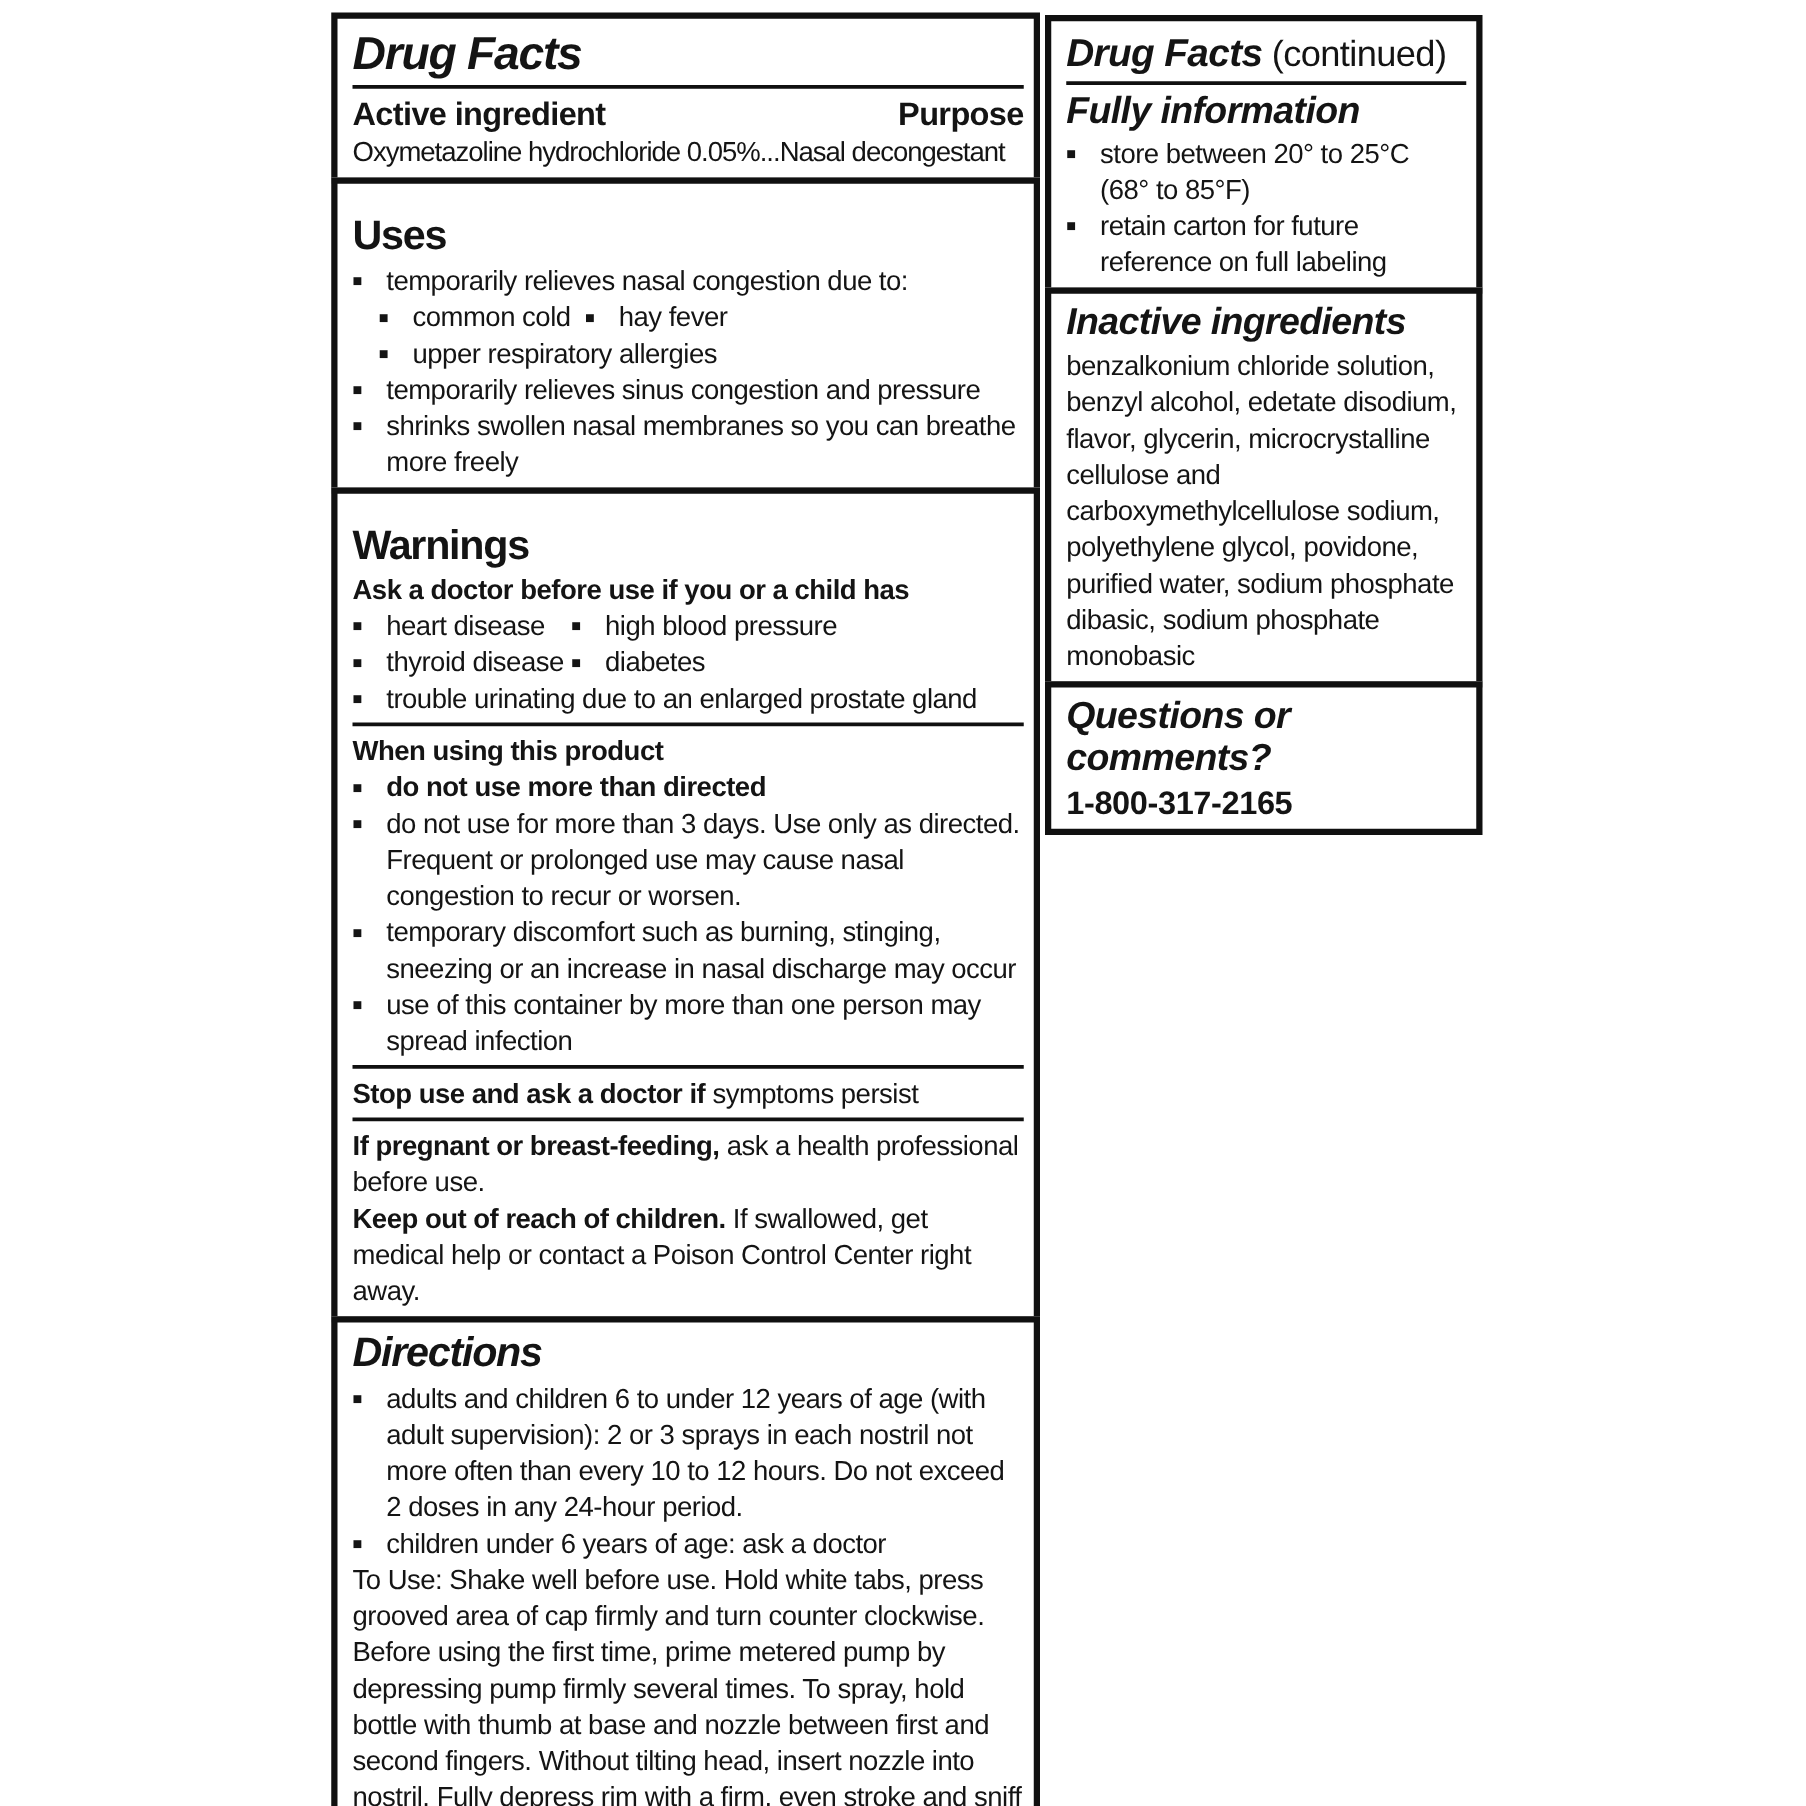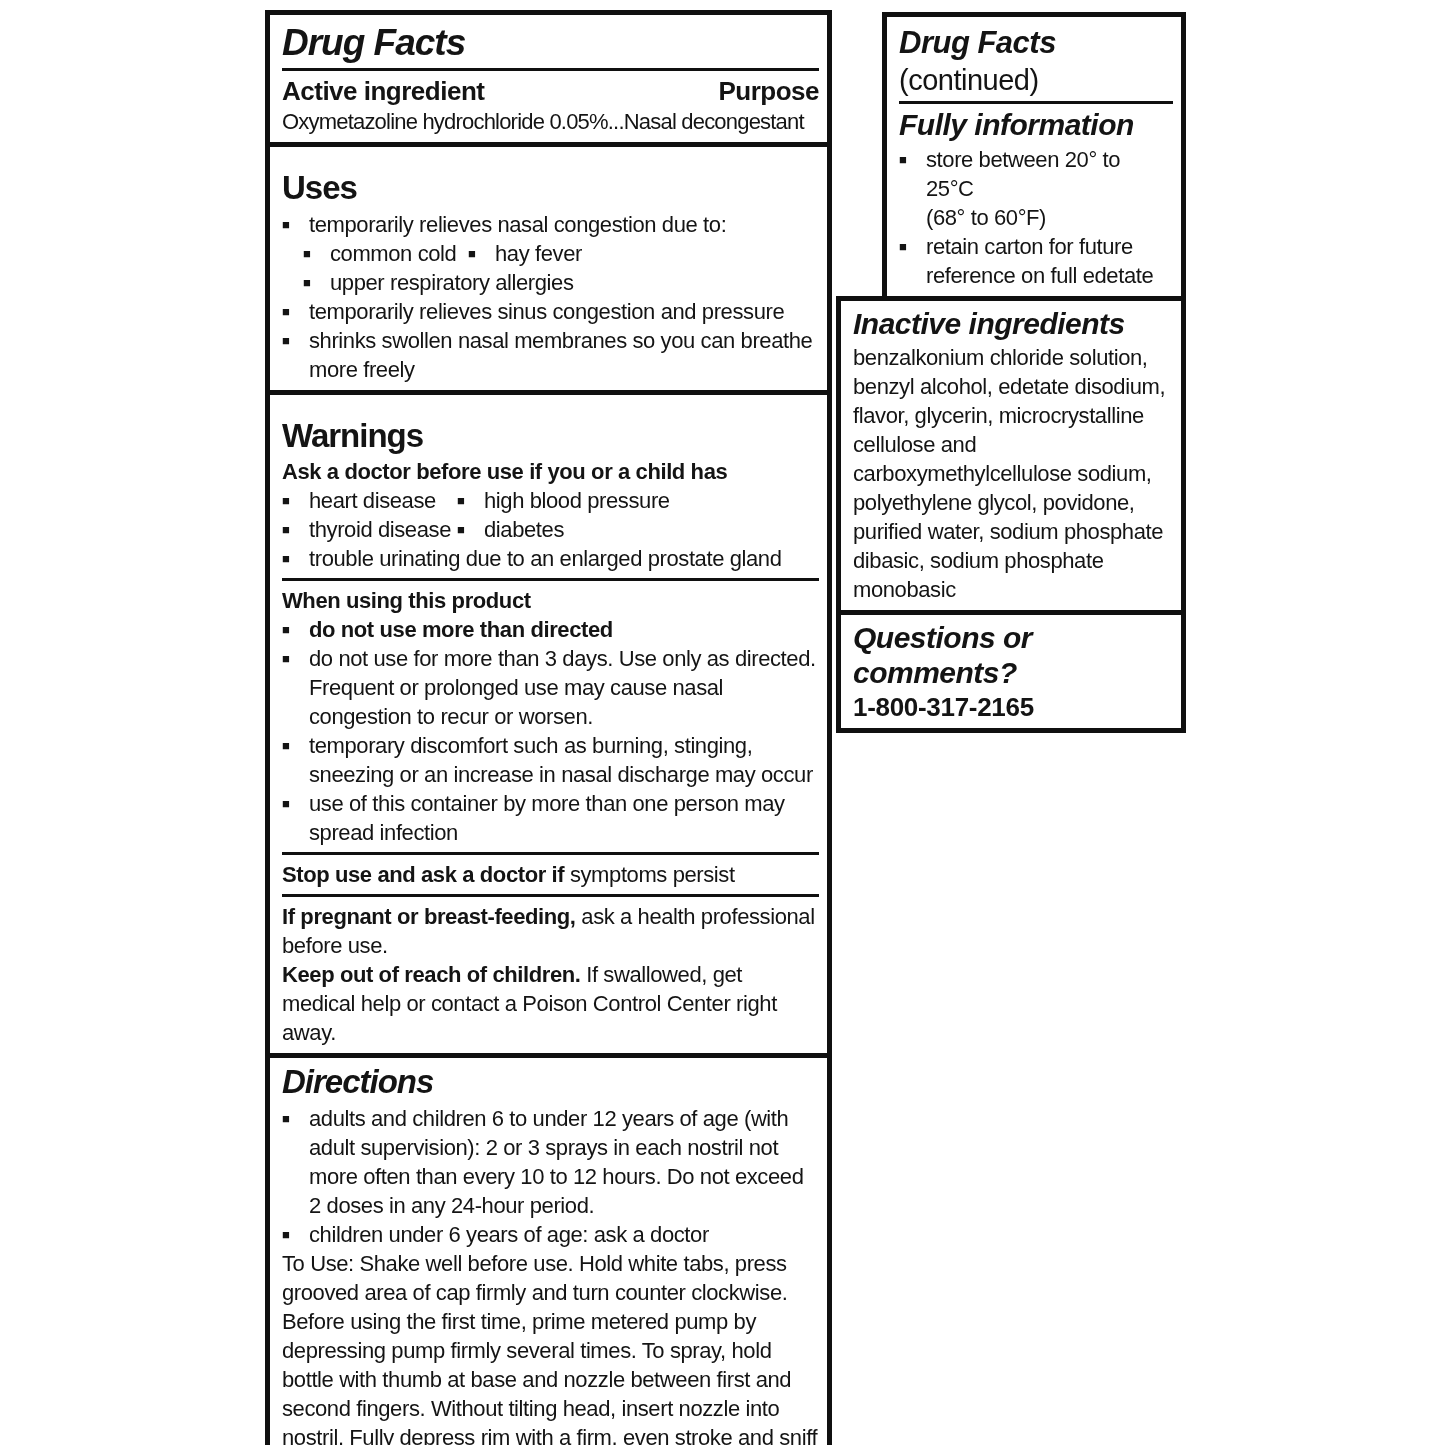--- a/index.html
+++ b/index.html
@@ -152,37 +152,37 @@
           <span class="bt">children under 6 years of age: ask a doctor</span>
         </div>
         <p>To Use: Shake well before use. Hold white tabs, press grooved area of cap firmly and turn counter clockwise. Before using the first time, prime metered pump by depressing pump firmly several times. To spray, hold bottle with thumb at base and nozzle between first and second fingers. Without tilting head, insert nozzle into nostril. Fully depress rim with a firm, even stroke and sniff deeply. Wipe nozzle clean after use. Secure cap after use.</p>
 
       </div>
     </div>
   </div>
 
   <div class="col col-right">
 
-    <div class="box first" style="min-height:206px;margin-left:46px;">
+    <div class="box first" style="min-height:206px;">
       <h1 class="rt-title"><span>Drug Facts</span><span class="cont"> (continued)</span></h1>
       <div class="rule"></div>
       <h2 class="h-ital-sm">Fully information</h2>
       <div class="txt">
         <div class="b">
           <span class="sq">■</span>
           <span class="bt">
             <div>store between 20° to 25°C</div>
-            <div>(68° to 60°F)</div>
+            <div>(68° to 85°F)</div>
           </span>
         </div>
         <div class="b">
           <span class="sq">■</span>
           <span class="bt">
             <div>retain carton for future</div>
-            <div>reference on full edetate</div>
+            <div>reference on full labeling</div>
           </span>
         </div>
       </div>
     </div>
 
     <div class="box" style="min-height:289px;">
       <h2 class="h-ital-sm">Inactive ingredients</h2>
       <p class="txt">benzalkonium chloride solution, benzyl alcohol, edetate disodium, flavor, glycerin, microcrystalline cellulose and carboxymethylcellulose sodium, polyethylene glycol, povidone, purified water, sodium phosphate dibasic, sodium phosphate monobasic</p>
     </div>
 

